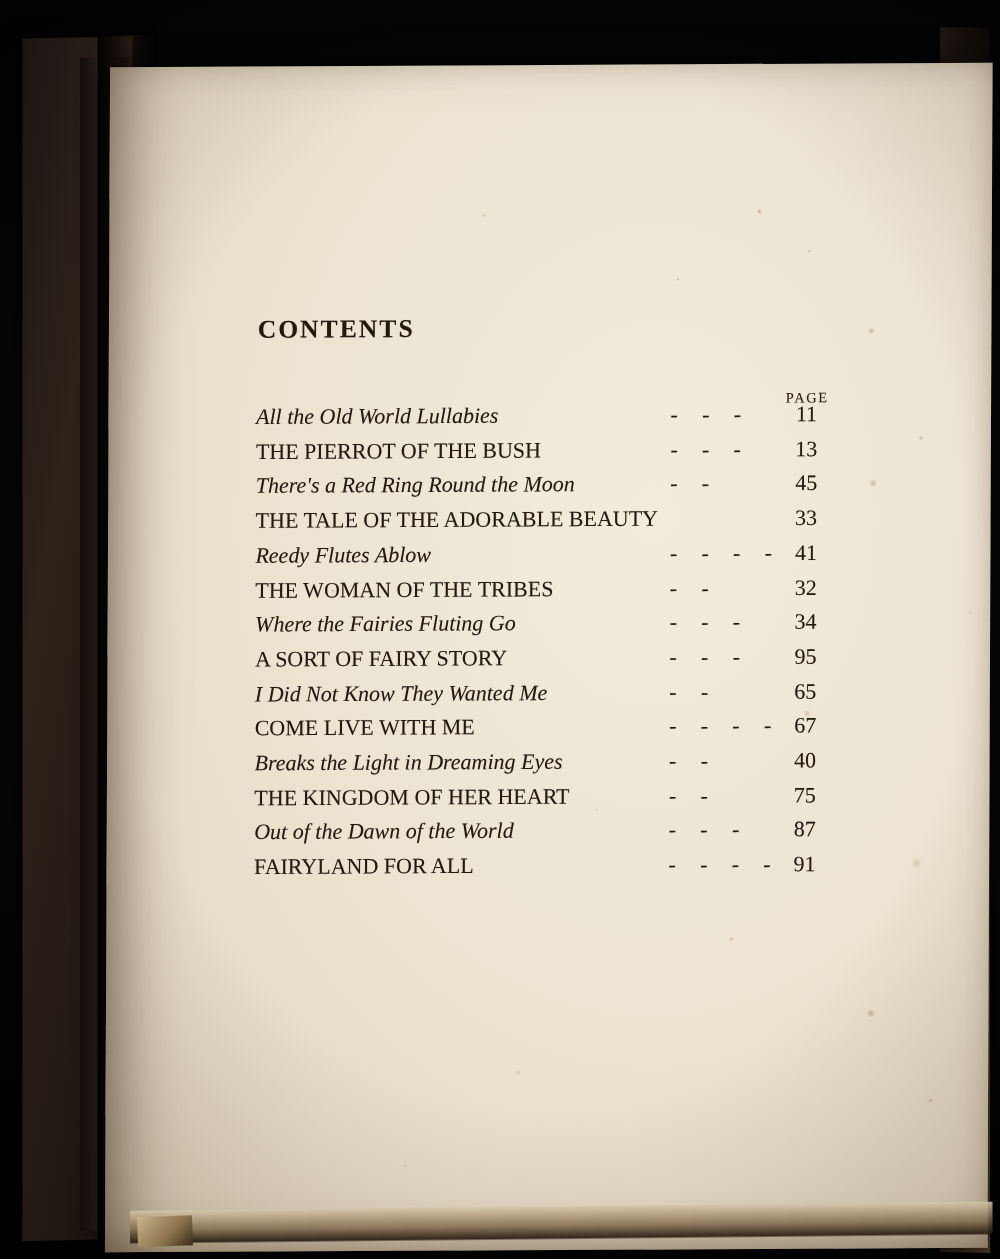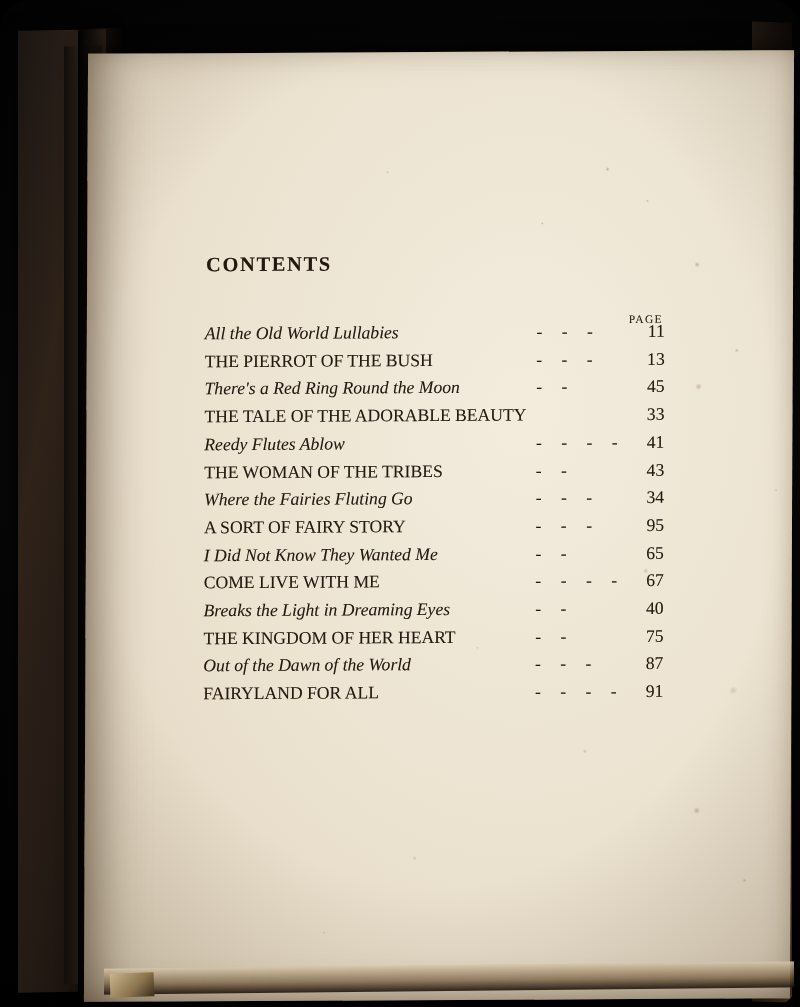--- a/index.html
+++ b/index.html
@@ -13,21 +13,20 @@
     overflow: hidden;
     font-family: "Liberation Serif", serif;
   }
 
   #photo {
     position: relative;
     width: 800px;
     height: 1007px;
     background: #010101;
     overflow: hidden;
-    border-radius: 31px;
   }
 
   
   .backdrop {
     position: absolute;
     inset: 0;
     background:
       radial-gradient(ellipse 900px 700px at 55% 45%, #121110 0%, #050505 55%, #000 100%);
   }
 
@@ -183,21 +182,21 @@
   td.leader-cell {
     width: 70px;
     text-align: left;
     letter-spacing: 7.5px;
     font-size: 15px;
     color: #3a2a1b;
     padding-left: 4px;
   }
   td.page-cell {
     width: 40px;
-    text-align: right;
+    text-align: center;
     font-size: 16.6px;
     color: #241810;
     padding-left: 6px;
   }
 
   
   .text-block, .contents-heading {
     text-shadow: 0 0 0.6px rgba(40,26,14,0.30);
   }
 
@@ -267,21 +266,21 @@
               <td class="page-cell">33</td>
             </tr>
             <tr>
               <td class="title-cell italic">Reedy Flutes Ablow</td>
               <td class="leader-cell">-   -   -   -</td>
               <td class="page-cell">41</td>
             </tr>
             <tr>
               <td class="title-cell">THE WOMAN OF THE TRIBES</td>
               <td class="leader-cell">-   -</td>
-              <td class="page-cell">43</td>
+              <td class="page-cell">32</td>
             </tr>
             <tr>
               <td class="title-cell italic">Where the Fairies Fluting Go</td>
               <td class="leader-cell">-   -   -</td>
               <td class="page-cell">34</td>
             </tr>
             <tr>
               <td class="title-cell">A SORT OF FAIRY STORY</td>
               <td class="leader-cell">-   -   -</td>
               <td class="page-cell">95</td>

